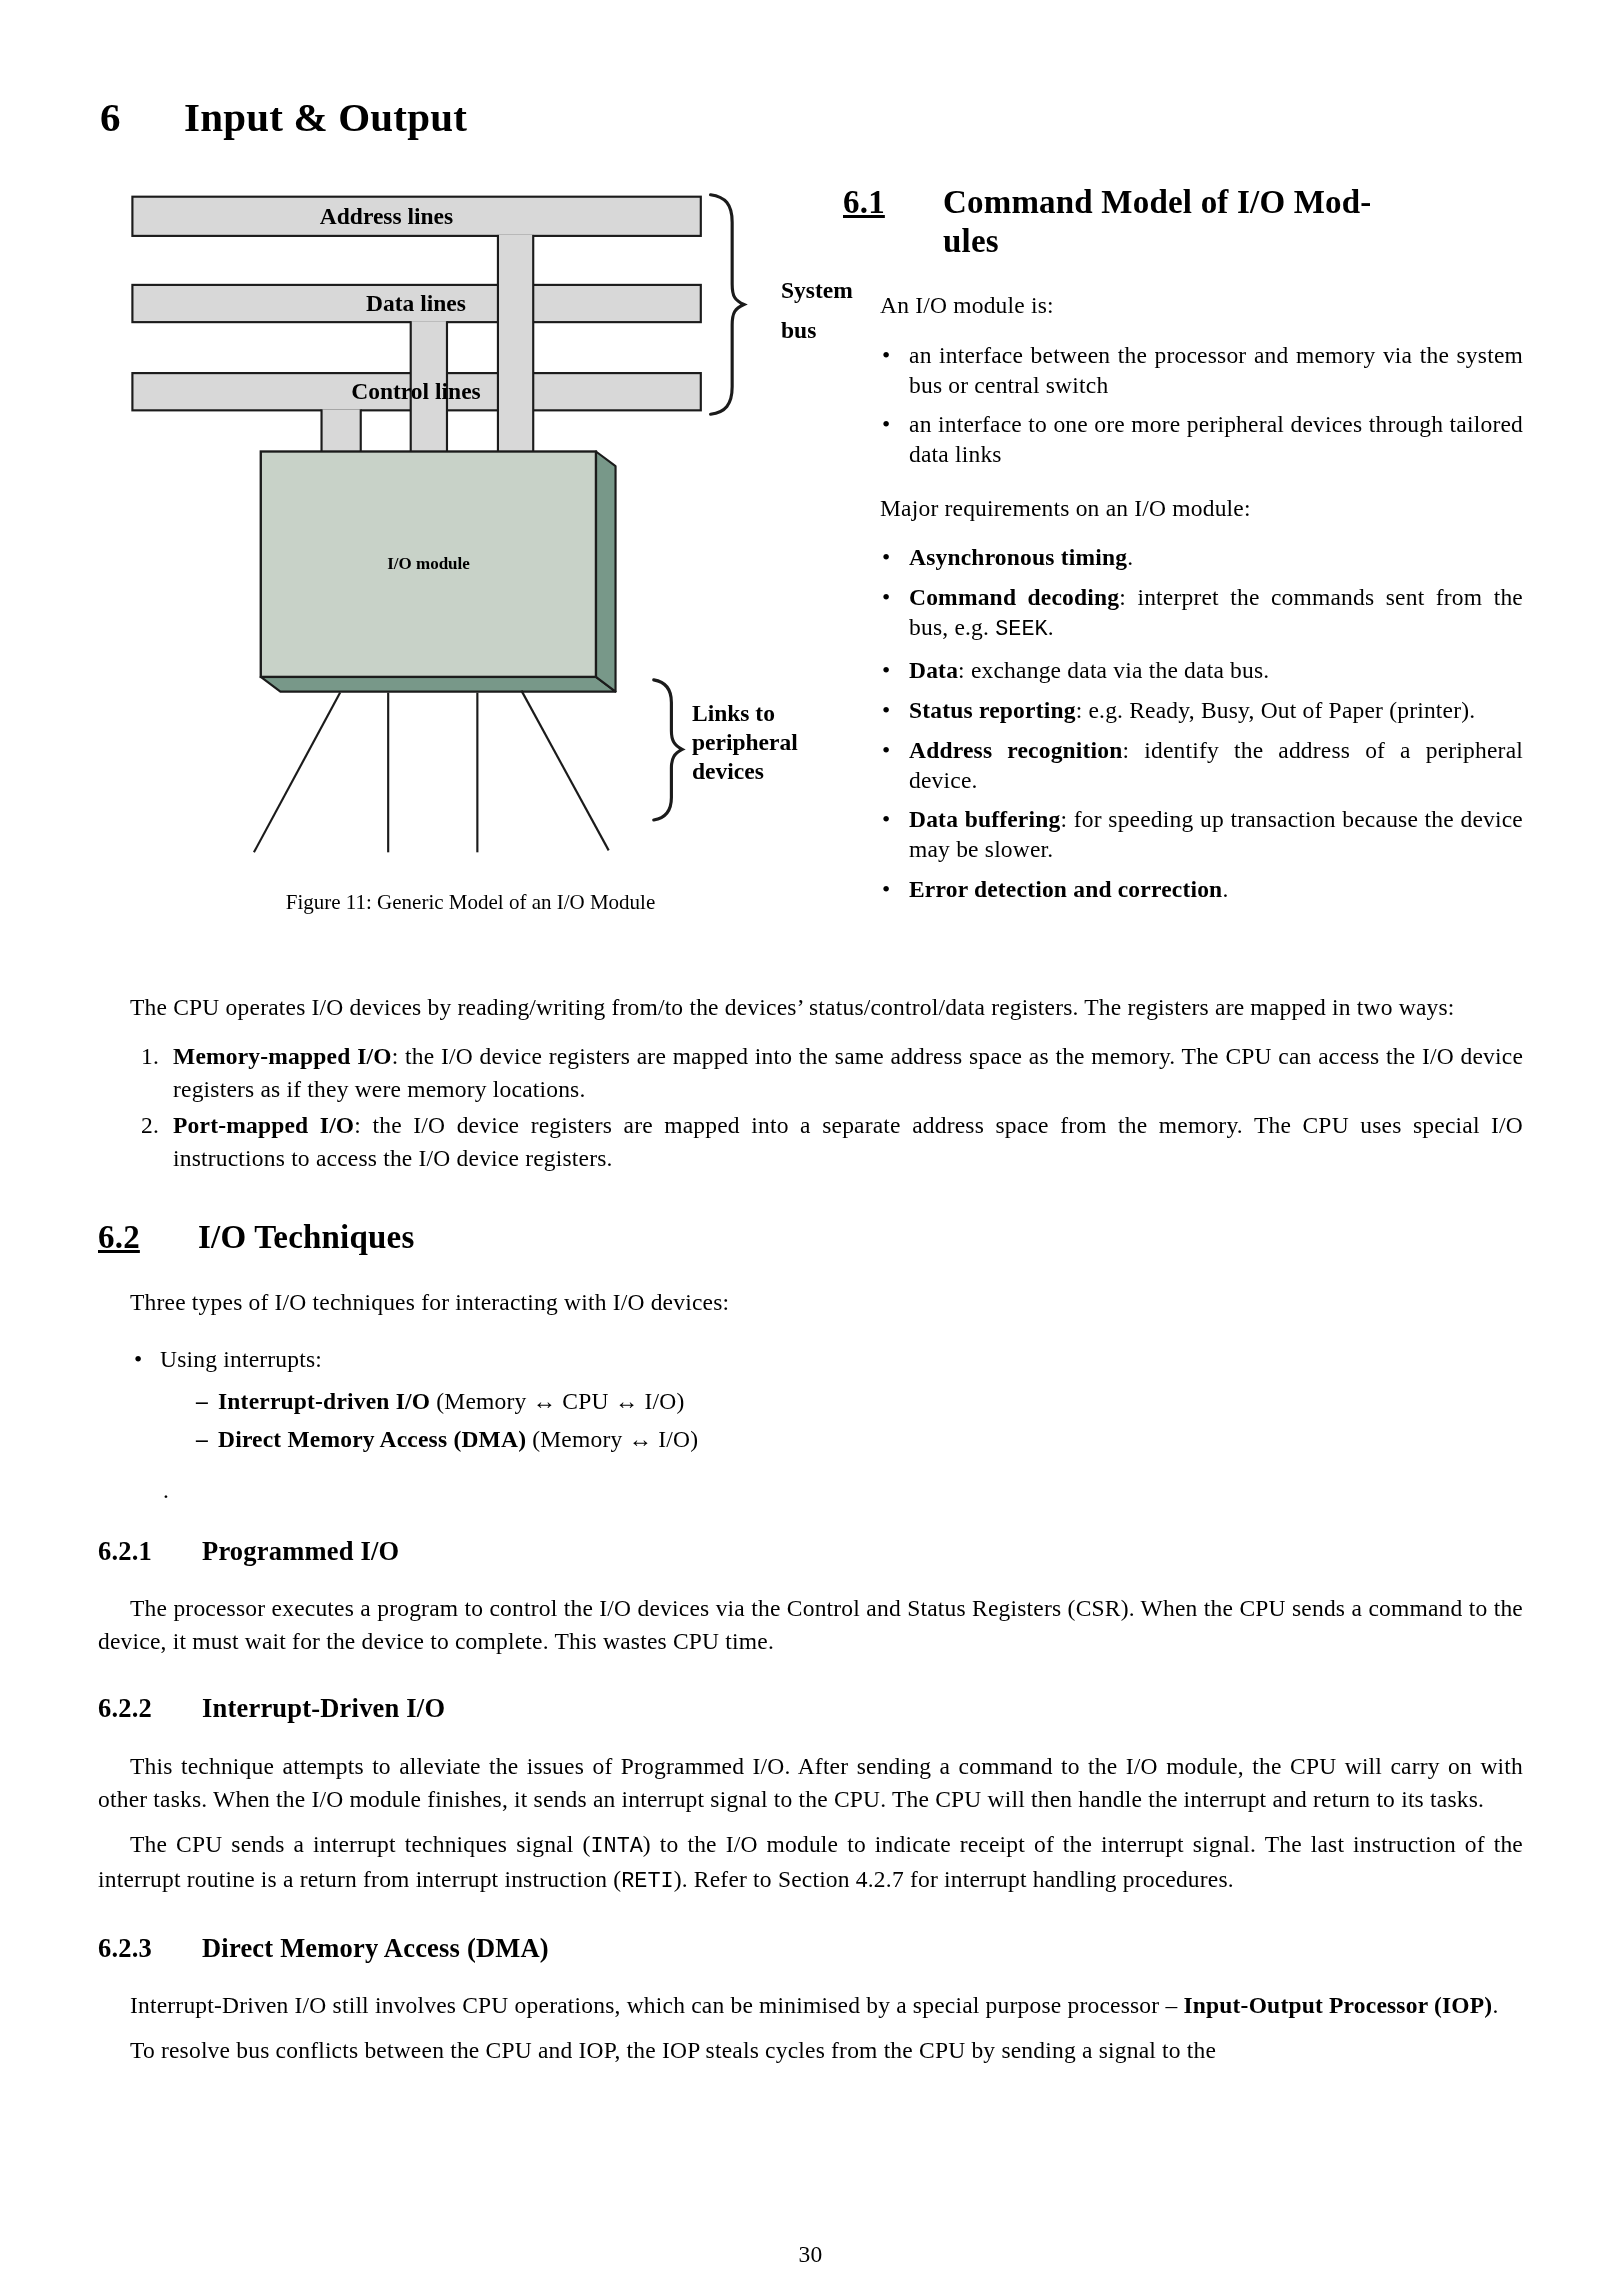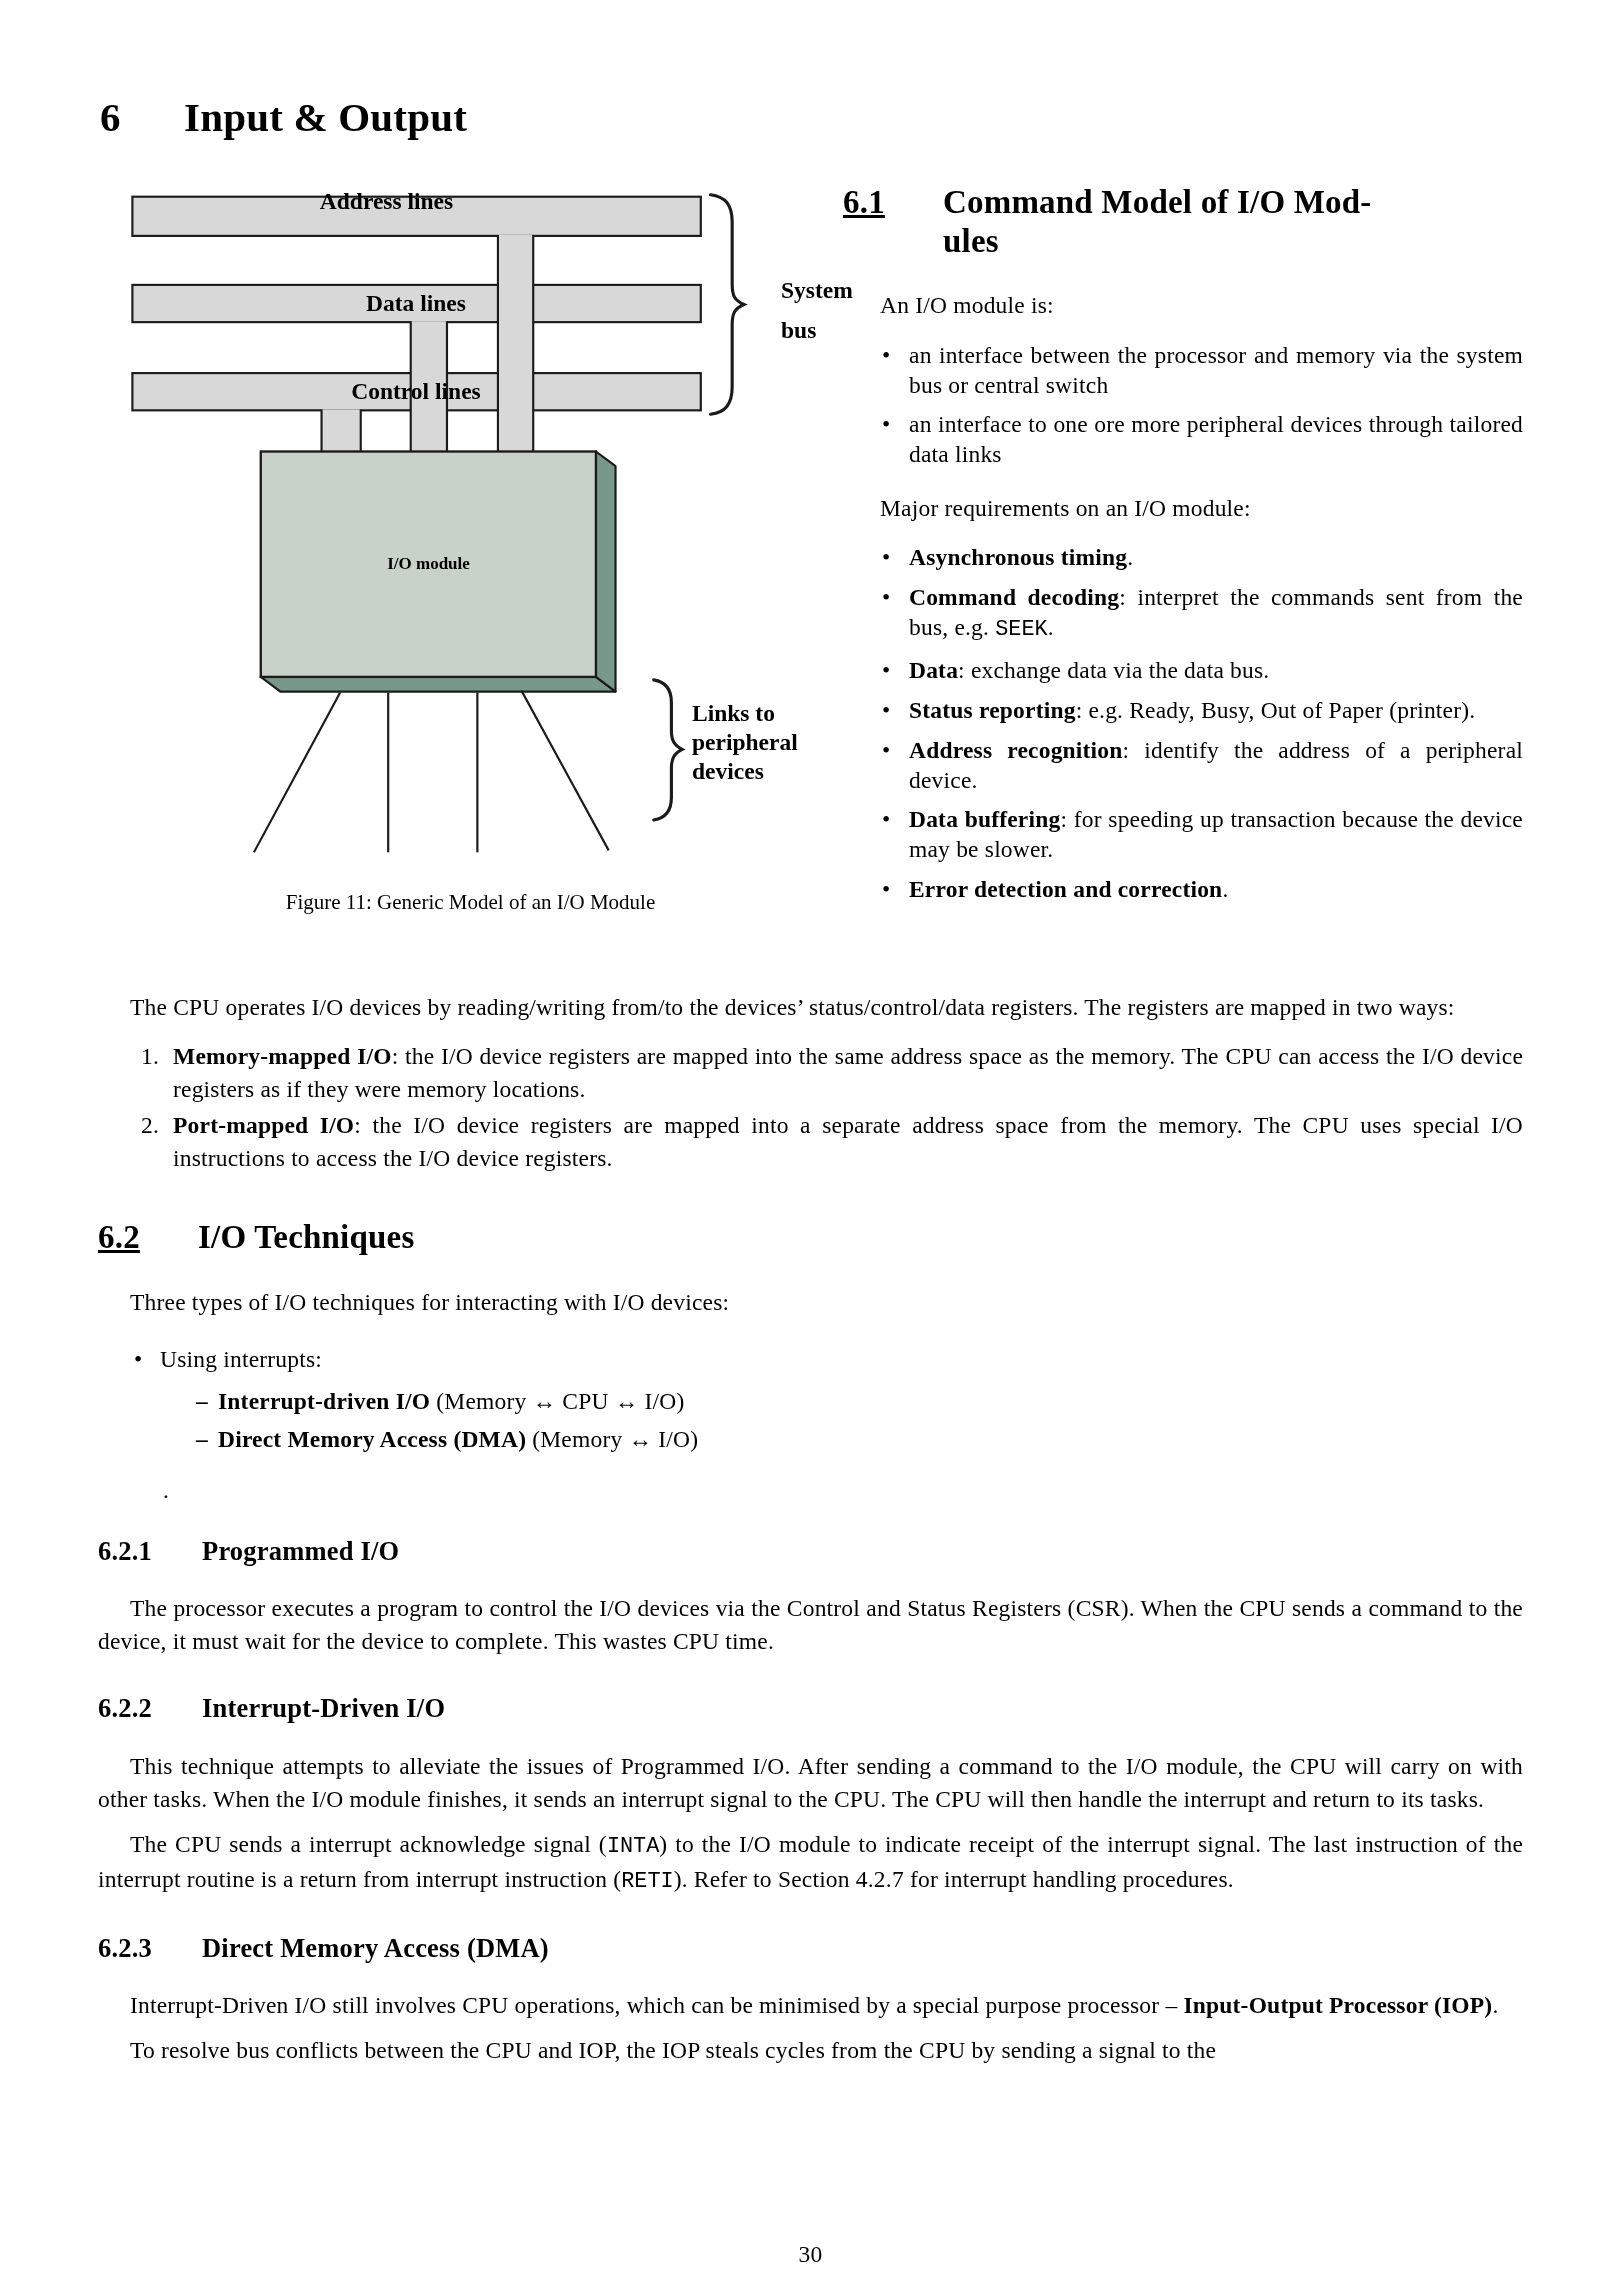--- a/index.html
+++ b/index.html
@@ -20,21 +20,21 @@
   
   .top-row{display:flex;margin-top:37px;height:802px;}
   .col-fig{width:745px;position:relative;}
   .col-text{width:702px;margin-left:auto;line-height:30px;}
   .col-text .h2{margin:5.9px 0 29px 0;}
   
   .figwrap{position:relative;width:745px;height:686px;margin-top:4.9px;}
   .figwrap svg{position:absolute;left:0;top:0;}
   .figlabel{position:absolute;font-weight:bold;font-size:23.5px;letter-spacing:0;}
   .bar-label{display:flex;align-items:center;justify-content:center;}
-  .lab-addr{left:34px;top:0;width:509px;height:39px;text-align:center;}
+  .lab-addr{left:34px;top:15px;width:509px;height:39px;text-align:center;}
   .lab-data{left:34px;top:103px;width:568px;height:37px;}
   .lab-ctrl{left:34px;top:191px;width:568px;height:37px;}
   .lab-module{left:163px;top:270px;width:335px;height:225px;display:flex;align-items:center;justify-content:center;font-size:17px;}
   .lab-sysbus{left:647px;top:88px;line-height:40px;white-space:pre-line;margin-left:36px;}
   .lab-links{left:594px;top:517px;line-height:29px;white-space:pre-line;}
   .fig-caption{position:absolute;left:0;top:708px;width:745px;text-align:center;font-size:21px;letter-spacing:0;}
   
   .para{text-align:justify;line-height:33px;margin:11.8px 0;}
   .para.indent{text-indent:32px;}
   .col-text .para{line-height:30px;}
@@ -171,21 +171,21 @@
     <span class="num">6.2.1</span>
     <span>Programmed I/O</span>
   </div>
   <div class="para indent"><span>The processor executes a program to control the I/O devices via the Control and Status Registers (CSR). When the CPU sends a command to the device, it must wait for the device to complete. This wastes CPU time.</span></div>
 
   <div class="h3">
     <span class="num">6.2.2</span>
     <span>Interrupt-Driven I/O</span>
   </div>
   <div class="para indent"><span>This technique attempts to alleviate the issues of Programmed I/O. After sending a command to the I/O module, the CPU will carry on with other tasks. When the I/O module finishes, it sends an interrupt signal to the CPU. The CPU will then handle the interrupt and return to its tasks.</span></div>
-  <div class="para indent"><span>The CPU sends a interrupt acknowledge signal (</span><span class="run-m">INTA</span><span>) to the I/O module to indicate receipt of the interrupt signal. The last instruction of the interrupt routine is a return from interrupt instruction (</span><span class="run-m">RETI</span><span>). Refer to Section 4.2.7 for interrupt handling procedures.</span></div>
+  <div class="para indent"><span>The CPU sends a interrupt techniques signal (</span><span class="run-m">INTA</span><span>) to the I/O module to indicate receipt of the interrupt signal. The last instruction of the interrupt routine is a return from interrupt instruction (</span><span class="run-m">RETI</span><span>). Refer to Section 4.2.7 for interrupt handling procedures.</span></div>
 
   <div class="h3">
     <span class="num">6.2.3</span>
     <span>Direct Memory Access (DMA)</span>
   </div>
   <div class="para indent"><span>Interrupt-Driven I/O still involves CPU operations, which can be minimised by a special purpose processor – </span><span class="run-b">Input-Output Processor (IOP)</span><span>.</span></div>
   <div class="para indent"><span>To resolve bus conflicts between the CPU and IOP, the IOP steals cycles from the CPU by sending a signal to the</span></div>
 
   <div class="footer-page">30</div>
 </div>

